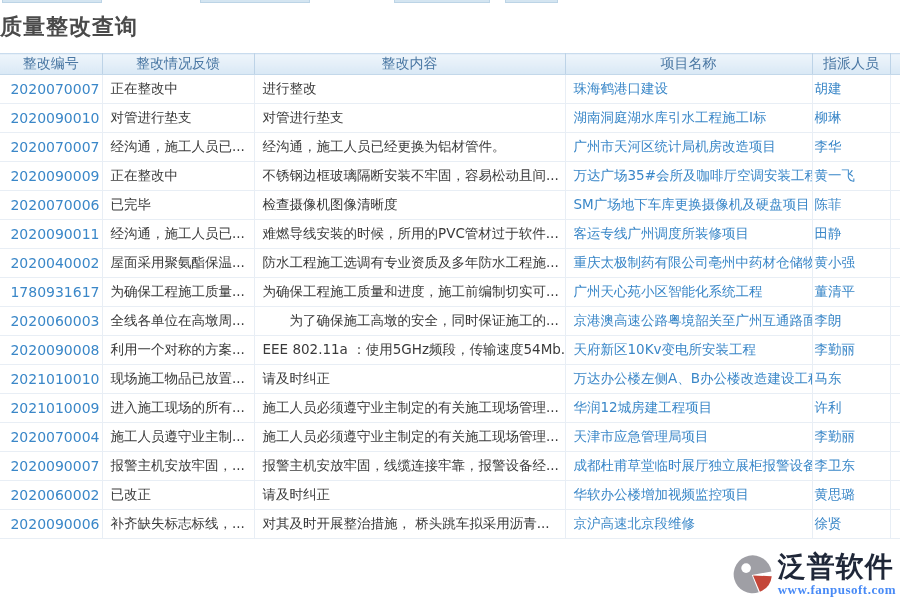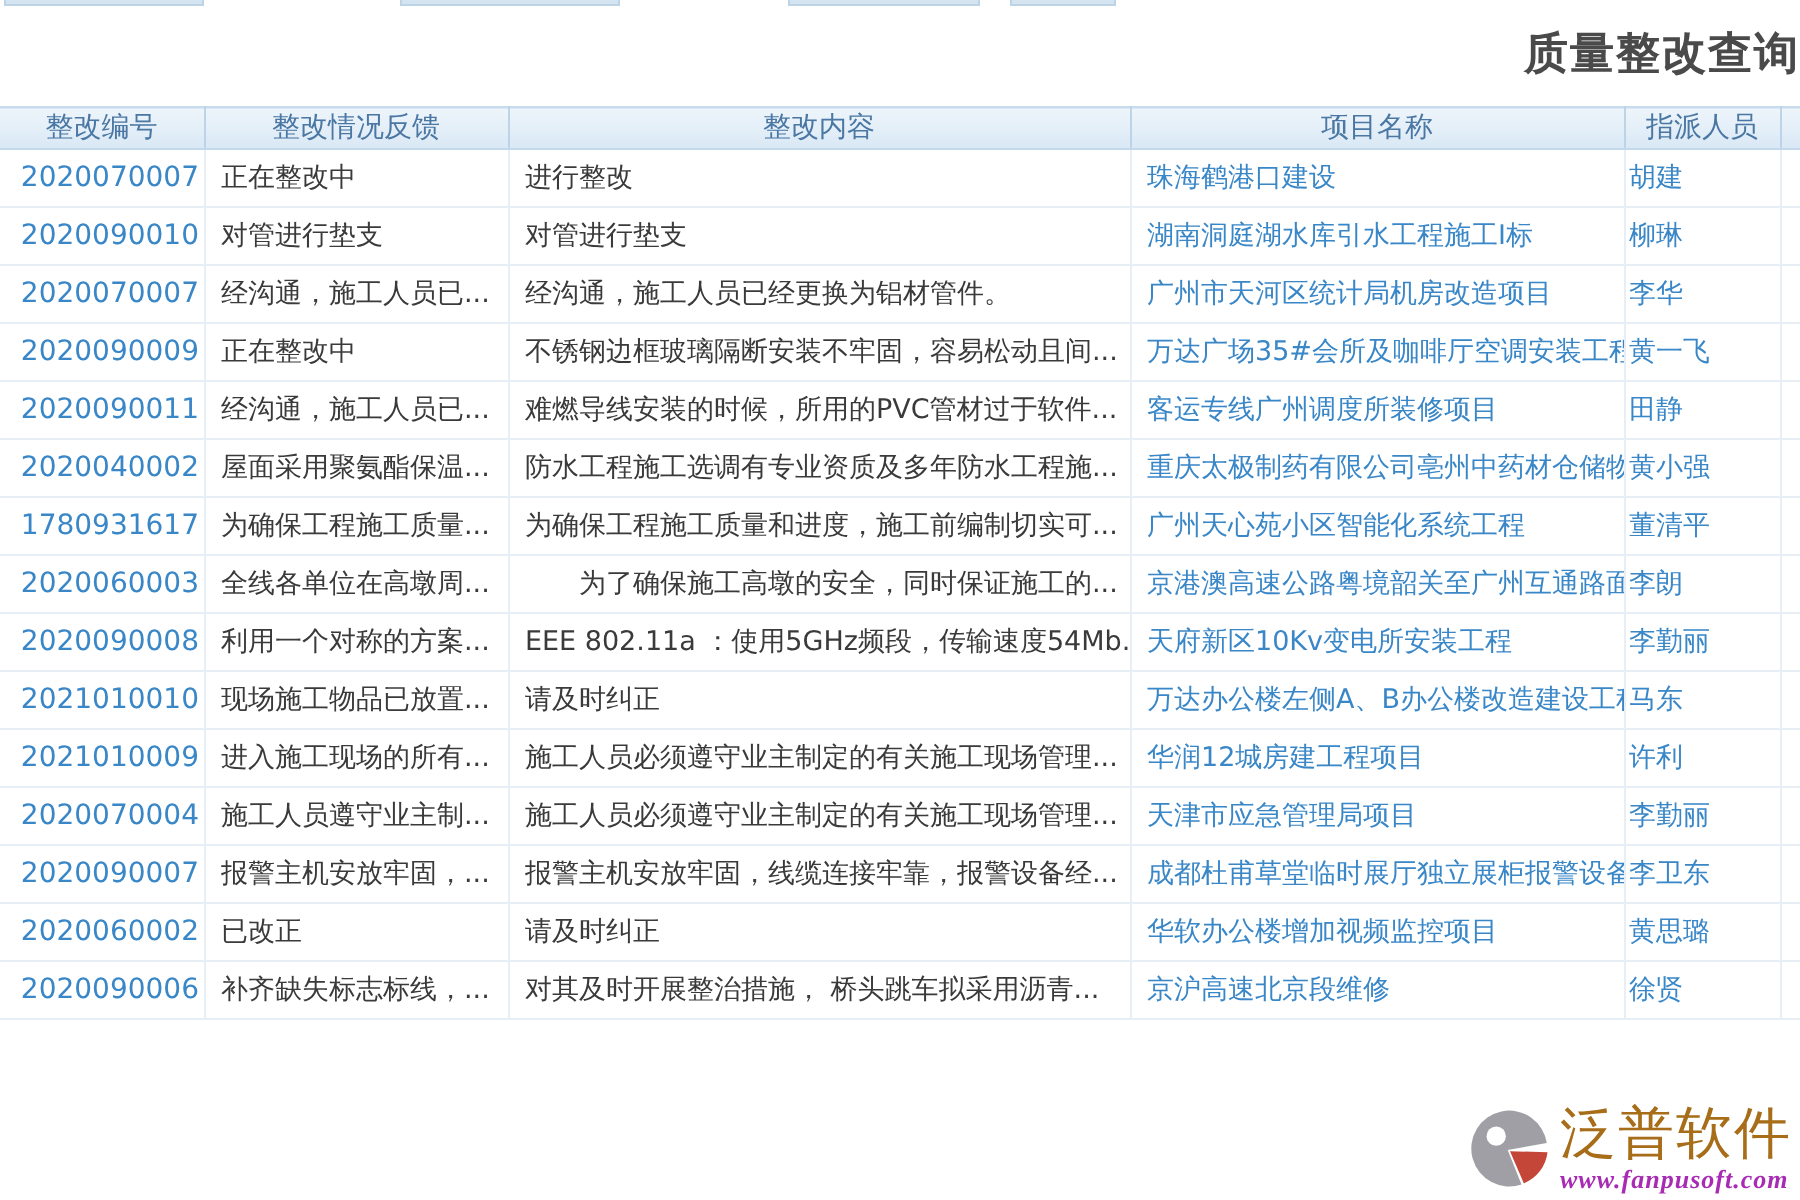--- a/index.html
+++ b/index.html
@@ -2,21 +2,21 @@
 <html><head>
 <meta charset="utf-8">
 <style>
   html,body{margin:0;padding:0;background:#fff;}
   .page{position:relative;width:900px;height:600px;overflow:hidden;background:#fff;
         font-family:"DejaVu Sans","Liberation Sans",sans-serif;}
 
   
   .tab-remnant{position:absolute;top:0;height:3px;background:#d4e5f1;border:1px solid #bcd4e6;border-top:none;box-sizing:border-box;}
 
-  .title-bar{height:53px;display:flex;align-items:center;justify-content:flex-end;}
+  .title-bar{height:53px;display:flex;align-items:center;justify-content:flex-start;}
   .title-bar h1{margin:0;font-size:22px;font-weight:bold;color:#4a4a4a;letter-spacing:1px;}
 
   table{border-collapse:collapse;table-layout:fixed;width:900px;}
   thead th{height:20px;box-sizing:border-box;
     background:linear-gradient(#eef5fb,#d9e8f5);
     color:#4a77a3;font-size:14px;font-weight:normal;text-align:center;
     border-top:1px solid #c9dcee;border-bottom:1px solid #c3d8ea;border-right:1px solid #bdd3e7;
     white-space:nowrap;overflow:hidden;}
   thead th:last-child{border-right:none;}
   tbody td{height:29px;box-sizing:border-box;padding:0 8px;
@@ -26,24 +26,24 @@
   tbody td:last-child{border-right:none;padding:0;}
   td.c-id{text-align:right;padding:0 2px;}
   td.c-person{padding:0 2px;}
   a{color:#3a87c8;text-decoration:none;cursor:pointer;}
   td.c-id a{font-size:14px;}
 
   
   .watermark{position:absolute;right:4px;bottom:2px;display:flex;align-items:center;opacity:.93;}
   .wm-logo{width:46px;height:46px;margin-right:2px;flex:0 0 auto;}
   .wm-right{display:flex;flex-direction:column;align-items:flex-start;}
-  .wm-brand{font-size:28px;line-height:28px;font-weight:normal;color:#a16207;letter-spacing:1px;
+  .wm-brand{font-size:28px;line-height:28px;font-weight:bold;color:#0f172a;letter-spacing:1px;
             text-shadow:1px 1px 0 #fff,-1px -1px 0 #fff,1px -1px 0 #fff,-1px 1px 0 #fff;}
   .wm-url{font-family:"Liberation Serif","DejaVu Serif",serif;font-weight:bold;
-          font-size:13px;color:#a21caf;letter-spacing:.5px;margin-top:1px;font-style:italic;}
+          font-size:13px;color:#3b82f6;letter-spacing:.5px;margin-top:1px;}
 </style>
 </head>
 <body>
 
 <div class="page">
 
   <div class="tab-remnant" style="left:2px;width:100px;"></div>
   <div class="tab-remnant" style="left:200px;width:110px;"></div>
   <div class="tab-remnant" style="left:394px;width:96px;"></div>
   <div class="tab-remnant" style="left:505px;width:53px;"></div>
@@ -101,20 +101,28 @@
 
     <tr>
       <td class="c-id"><a>2020090009</a></td>
       <td>正在整改中</td>
       <td>不锈钢边框玻璃隔断安装不牢固，容易松动且间...</td>
       <td><a>万达广场35#会所及咖啡厅空调安装工程</a></td>
       <td class="c-person"><a>黄一飞</a></td>
       <td></td>
     </tr>
 
+    <tr>
+      <td class="c-id"><a>2020070006</a></td>
+      <td>已完毕</td>
+      <td>检查摄像机图像清晰度</td>
+      <td><a>SM广场地下车库更换摄像机及硬盘项目</a></td>
+      <td class="c-person"><a>陈菲</a></td>
+      <td></td>
+    </tr>
 
     <tr>
       <td class="c-id"><a>2020090011</a></td>
       <td>经沟通，施工人员已...</td>
       <td>难燃导线安装的时候，所用的PVC管材过于软件...</td>
       <td><a>客运专线广州调度所装修项目</a></td>
       <td class="c-person"><a>田静</a></td>
       <td></td>
     </tr>
 

